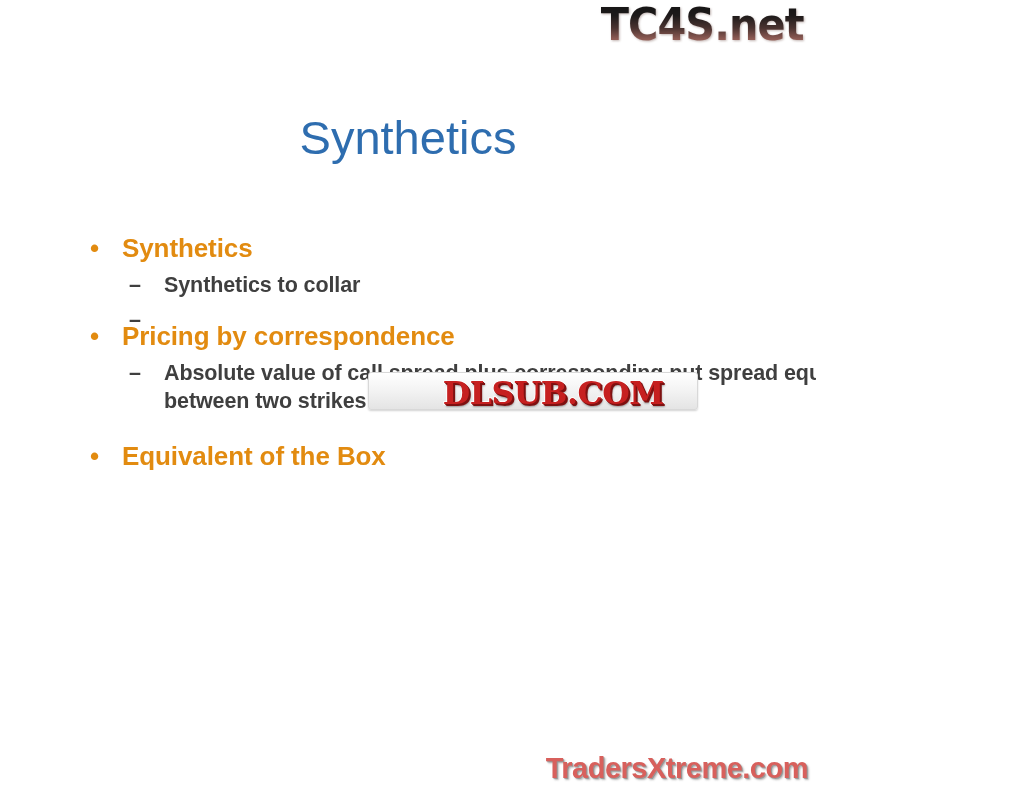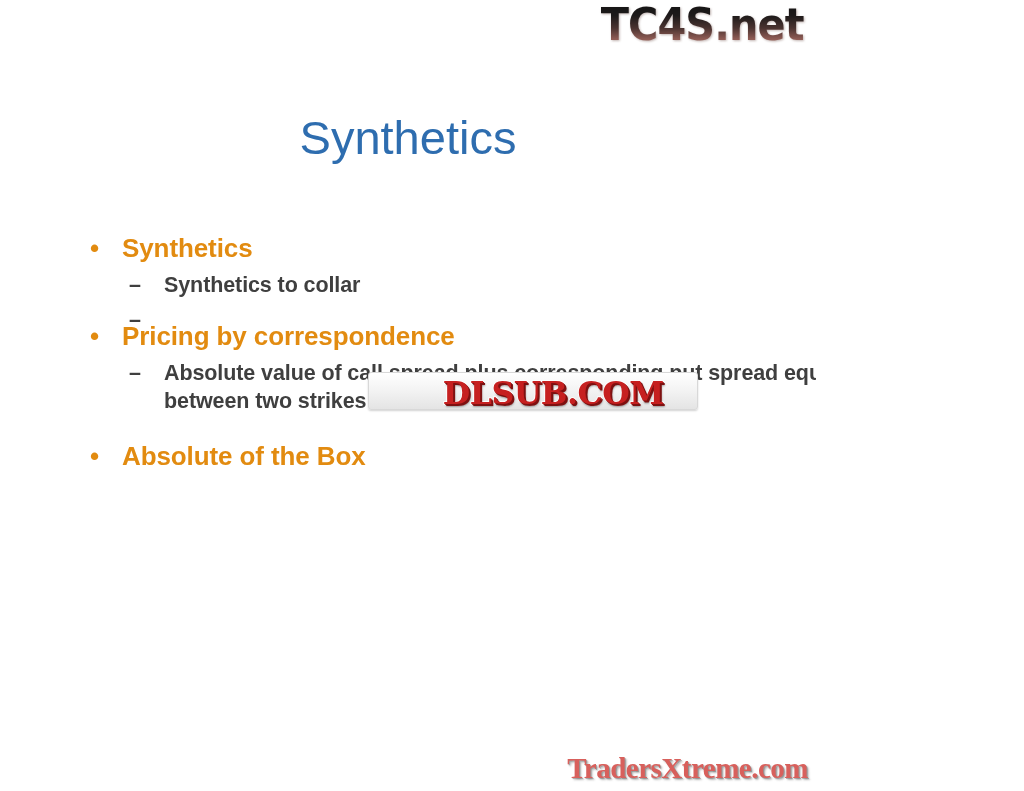--- a/index.html
+++ b/index.html
@@ -146,21 +146,21 @@
        2px 2px 0 #7e1111,
        2px 3px 2px rgba(0,0,0,0.35);
     white-space: nowrap;
   }
 
   
   #footer-logo {
     position: absolute;
     right: 8px;
     bottom: 8px;
-    font-family: Liberation Serif, serif;
+    font-family: Liberation Sans, sans-serif;
     font-weight: bold;
     font-size: 29px;
     line-height: 1;
     letter-spacing: -0.5px;
     color: #D8605C;
     -webkit-text-stroke: 1.5px #ffffff;
     paint-order: stroke fill;
     text-shadow:
        1px 1px 0 rgba(120,120,120,0.55),
        2px 2px 2px rgba(90,90,90,0.45);
@@ -202,21 +202,21 @@
 
     <div class="lvl2">
       <span class="marker">–</span>
       <span>Absolute value of call spread plus corresponding put spread equals difference between two strikes</span>
     </div>
 
     <div class="spacer-md"></div>
 
     <div class="lvl1">
       <span class="marker">•</span>
-      <span>Absolute of the Box</span>
+      <span>Equivalent of the Box</span>
     </div>
 
   </div>
 
   <div id="dlsub-watermark">
     <span class="wm-text">DLSUB.COM</span>
   </div>
 
   <div id="footer-logo">TradersXtreme.com</div>
 

